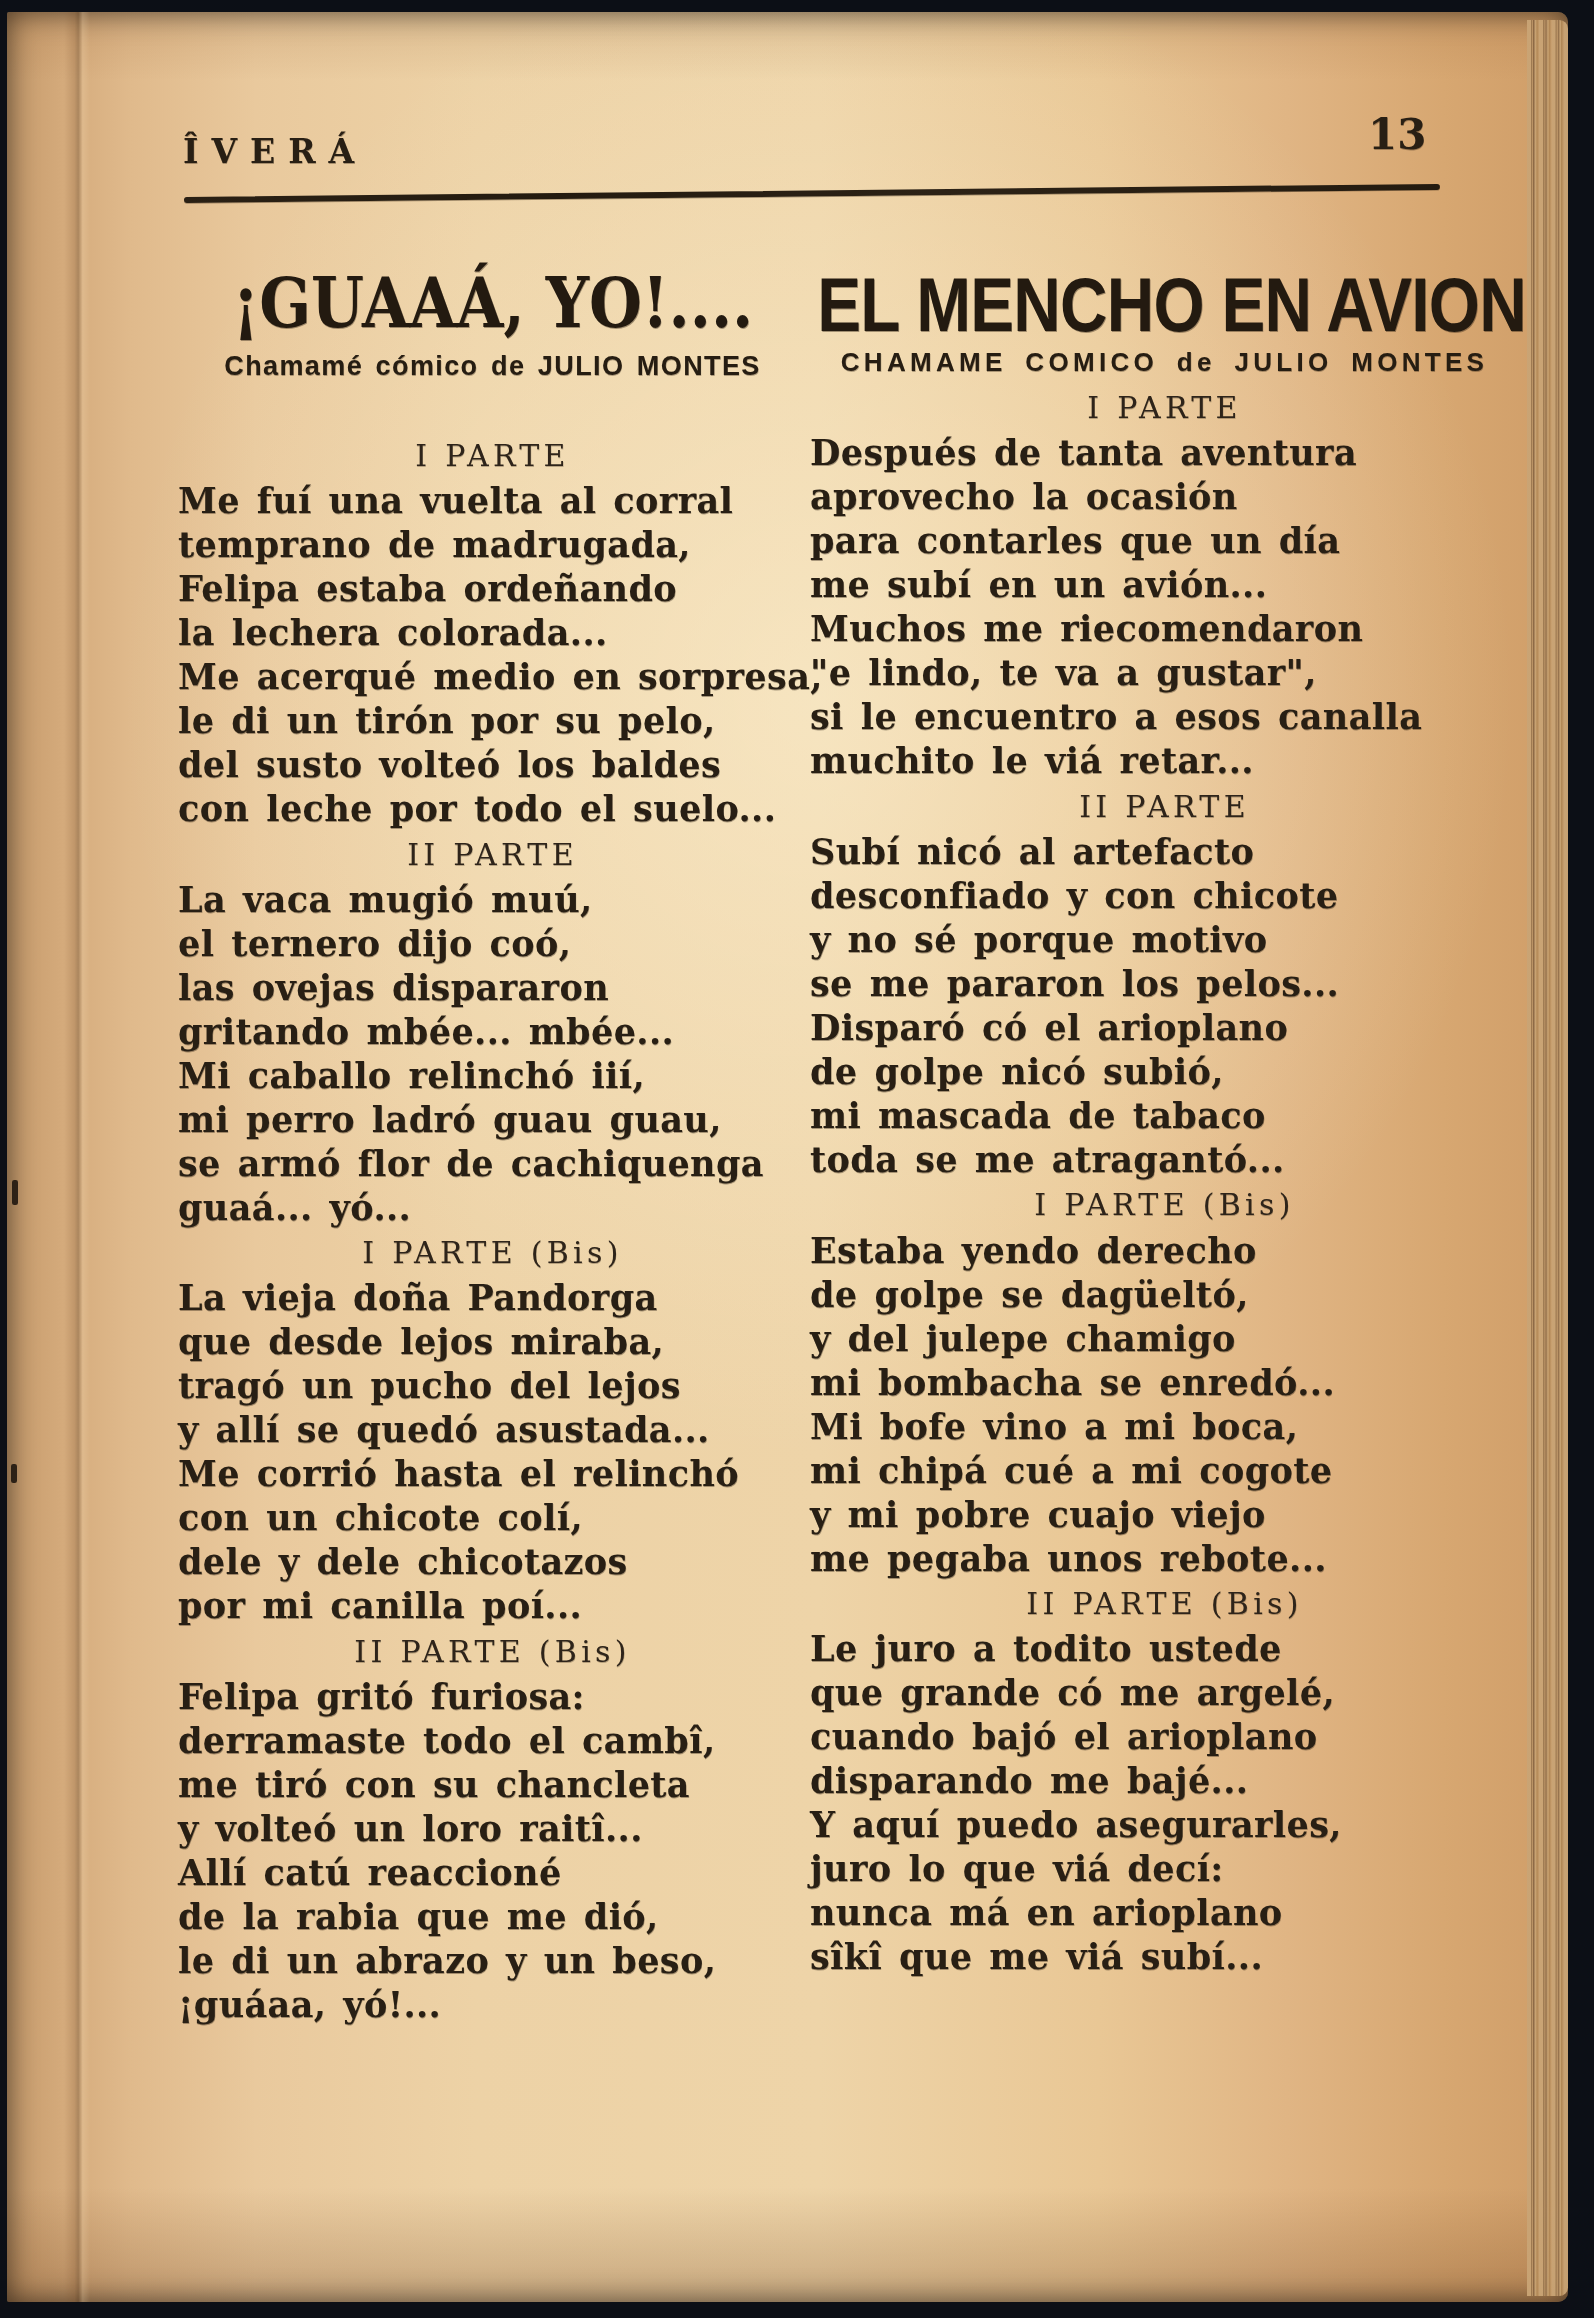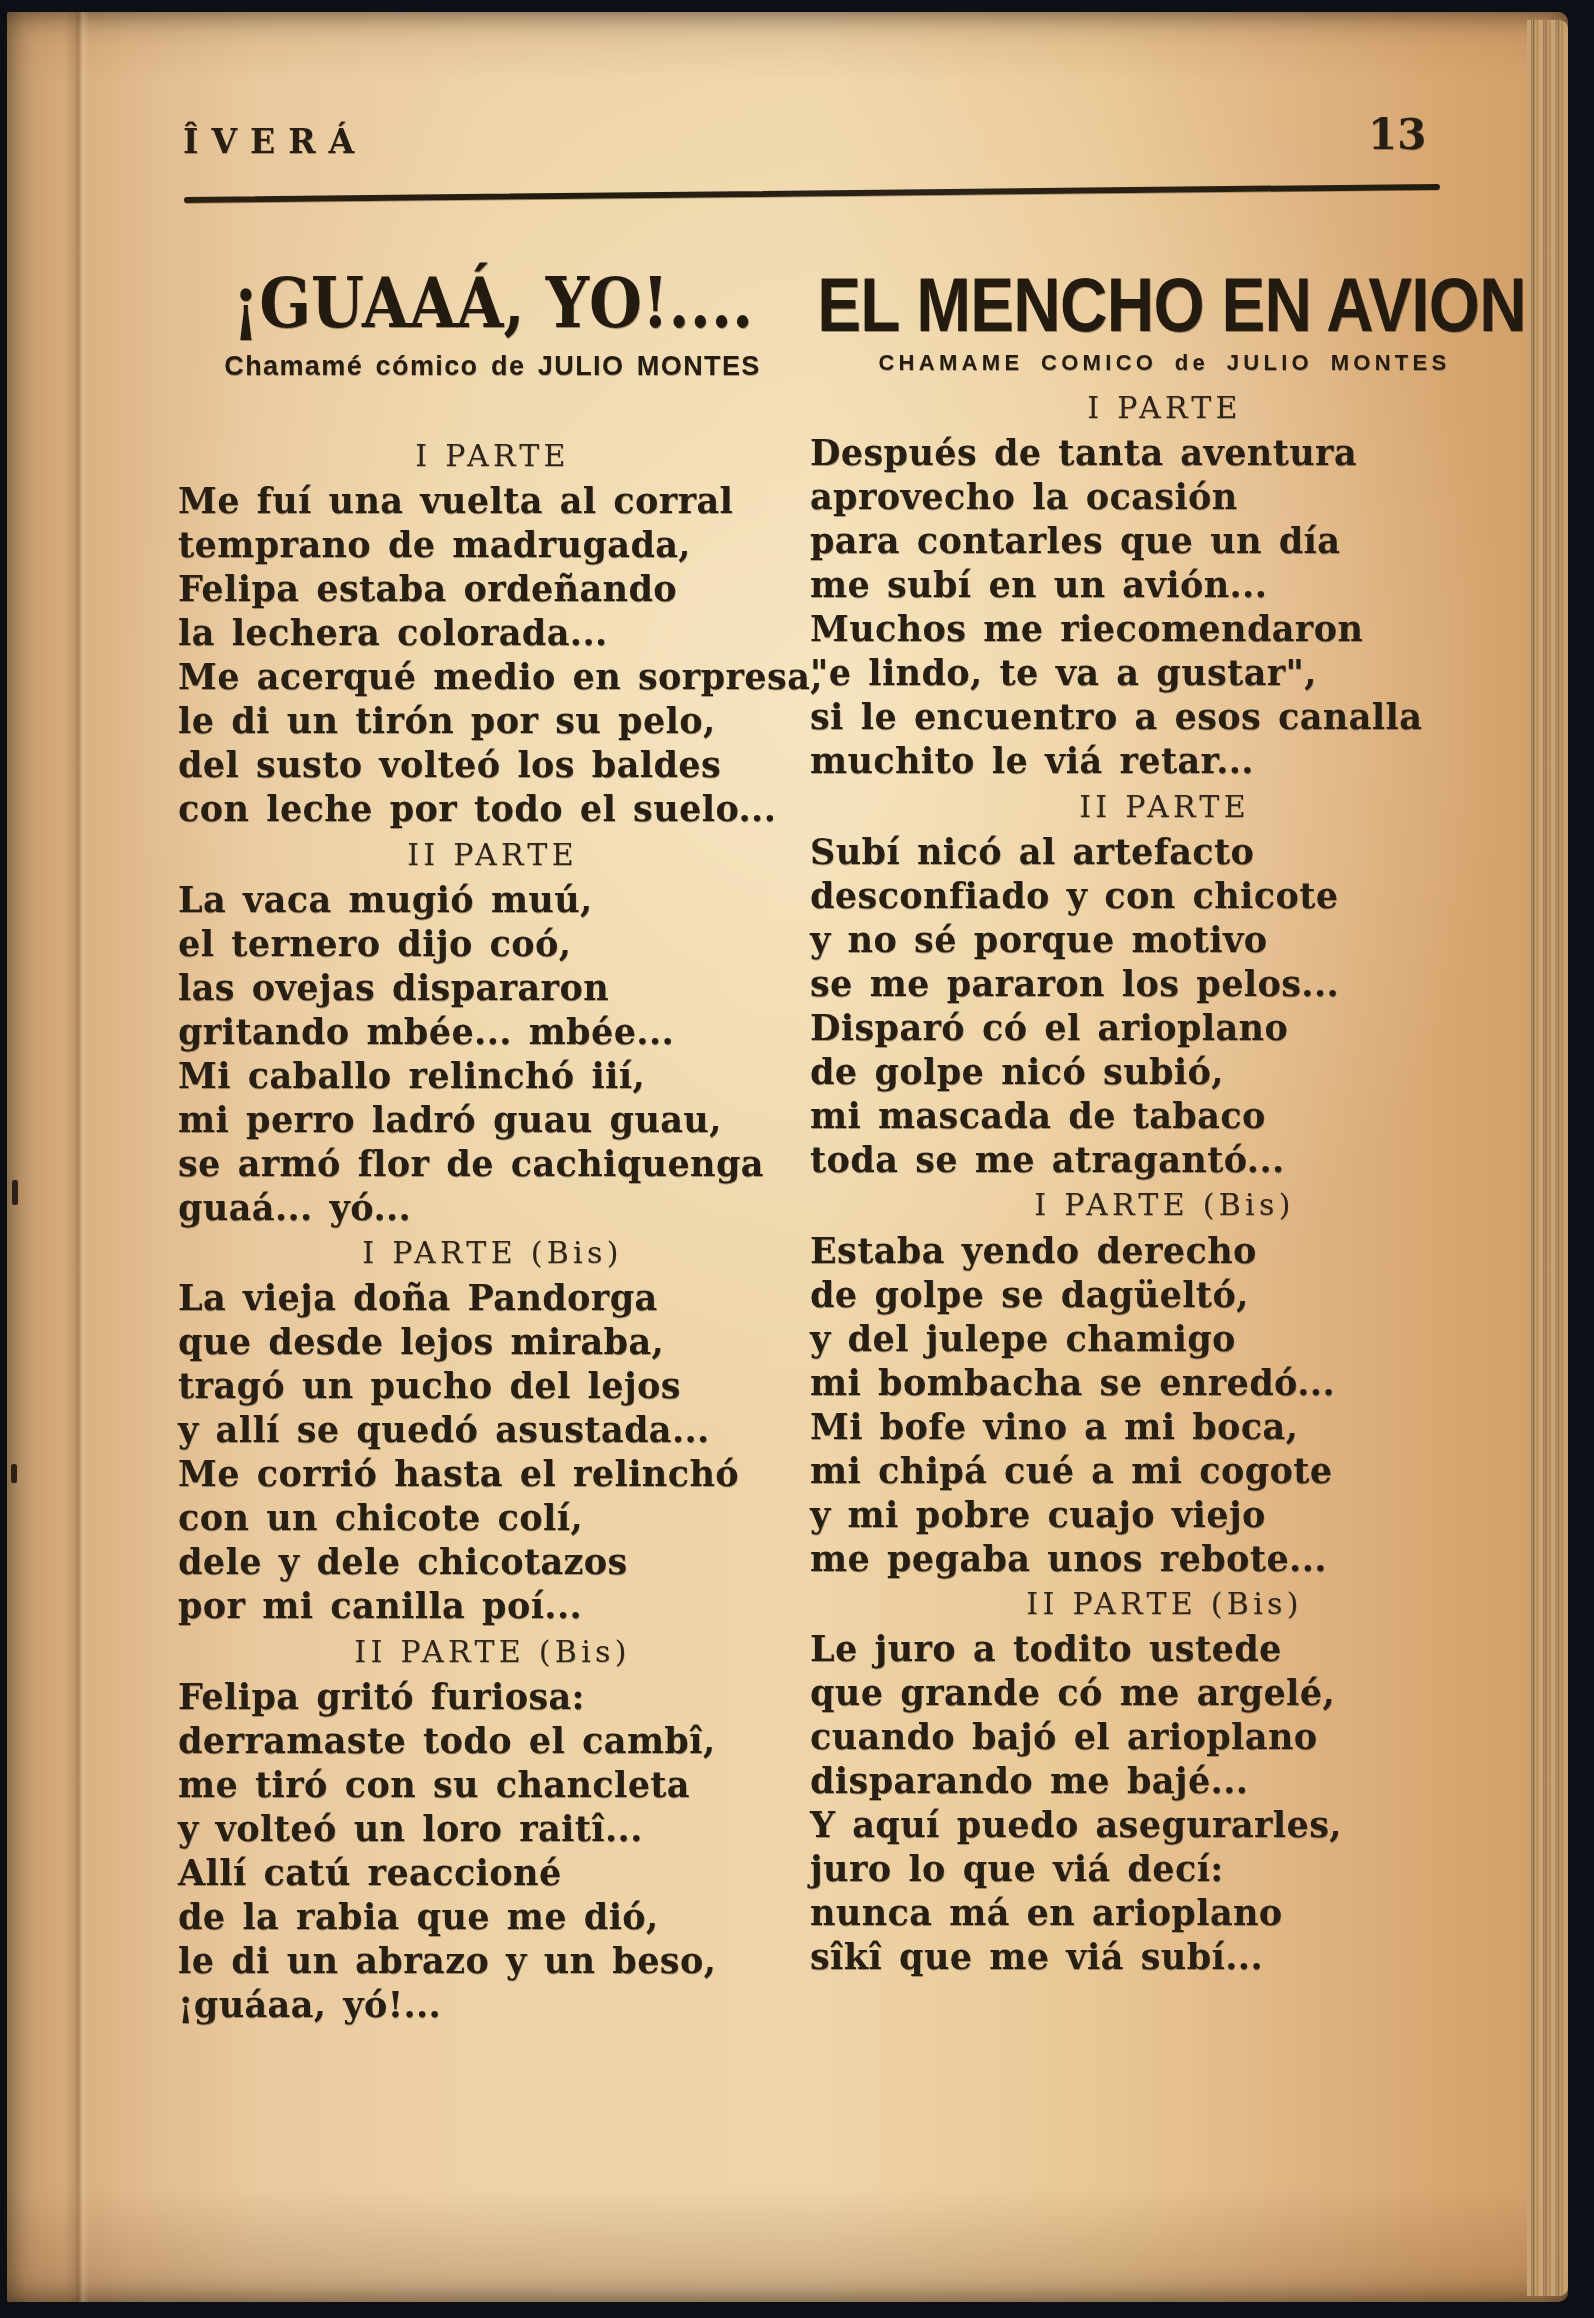--- a/index.html
+++ b/index.html
@@ -29,21 +29,21 @@
   .edge-stack{
     position:absolute;right:0;top:8.7px;bottom:5.8px;width:41px;
     border-radius:0 8.7px 8.7px 0;
     background:repeating-linear-gradient(90deg,
       #c9a475 0px, #c9a475 3.6px, #96734c 4.3px, #c29b6c 5.8px,
       #8a6744 6.5px, #cda877 8.7px, #b08654 10px, #c9a171 12.3px);
     opacity:.95;
   }
   .edge-mark{position:absolute;background:#17100a;border-radius:2.2px;opacity:.85;}
   .page-header-pub{
-    position:absolute;left:183px;top:125px;
+    position:absolute;left:183px;top:135px;
     font:700 33px/1 "DejaVu Serif", serif;letter-spacing:13px;color:#281f14;
     text-shadow:0.4px 0.7px 0.3px rgba(45,32,18,.35);
   }
   .page-number{
     position:absolute;left:1368px;top:114px;
     font:700 42px/1 "DejaVu Serif", serif;color:#281f14;
     text-shadow:0.4px 0.7px 0.3px rgba(45,32,18,.35);
   }
   .header-rule{
     position:absolute;left:184px;top:197px;width:1256px;height:5.8px;
@@ -64,21 +64,21 @@
     font:700 67px/68px "Liberation Sans", sans-serif;margin-bottom:7.2px;
     text-shadow:0.7px 0.9px 0.4px rgba(40,28,16,.4);
   }
   .col-right .song-title .stretch{display:inline-block;transform:scale(0.98,1.14);transform-origin:center;letter-spacing:-0.7px;}
   .song-subtitle{
     text-align:center;white-space:nowrap;color:#261d12;
     font:700 27px/33px "Liberation Sans", sans-serif;
     text-shadow:0.4px 0.6px 0.3px rgba(45,32,18,.35);
   }
   .col-left .song-subtitle{letter-spacing:1.4px;word-spacing:3.6px;margin-bottom:54px;}
-  .col-right .song-subtitle{font-size:22px;letter-spacing:4.3px;word-spacing:7.2px;margin-bottom:10px;}
+  .col-right .song-subtitle{font-size:26px;letter-spacing:4.3px;word-spacing:7.2px;margin-bottom:10px;}
   .part-heading{
     text-align:center;font:400 30px/38px "DejaVu Serif", serif;
     letter-spacing:4.3px;margin:4.3px 0;color:#2e241a;white-space:nowrap;
     text-shadow:0.4px 0.5px 0.2px rgba(50,36,20,.3);
   }
   .verse-line{
     font:700 35px/44px "DejaVu Serif", serif;letter-spacing:0.4px;word-spacing:4.3px;
     color:#281f14;white-space:nowrap;
     text-shadow:0.4px 0.7px 0.3px rgba(45,32,18,.38);
   }

